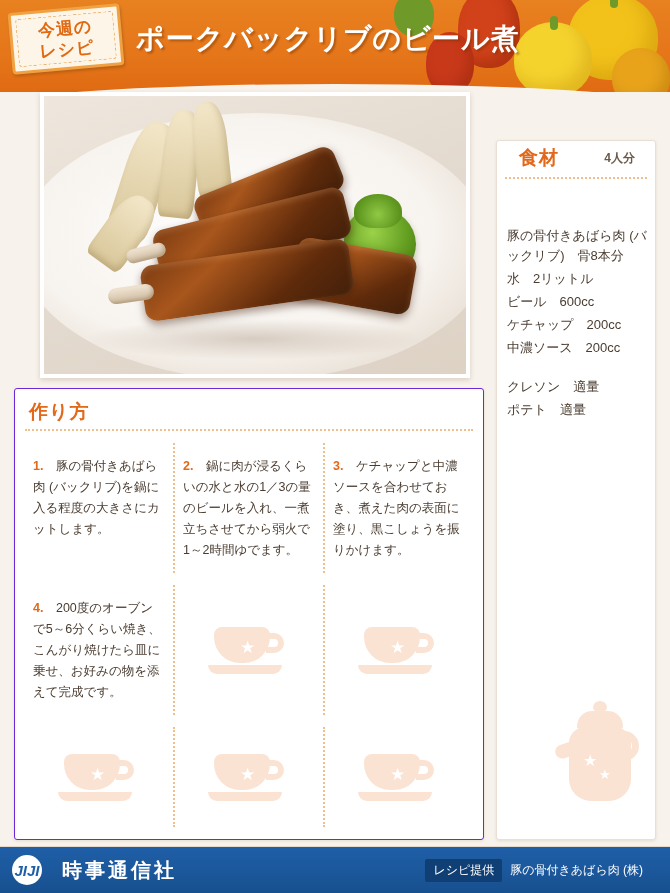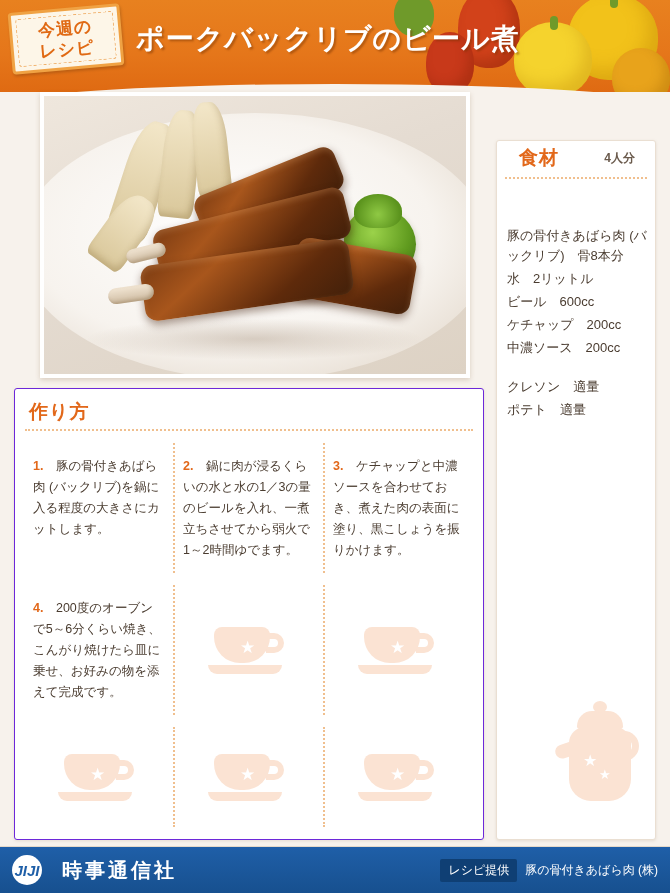--- a/index.html
+++ b/index.html
@@ -319,21 +319,21 @@
     color: #1f5fa8;
     font-size: 15px; font-weight: bold;
     display: flex; align-items: center; justify-content: center;
     font-style: italic;
   }
   .footer-brand {
     color: #ffffff; font-size: 20px; font-weight: bold;
     margin-left: 20px; letter-spacing: 3px;
   }
   .footer-credit {
-    margin-left: auto; margin-right: 12px;
+    margin-left: auto; margin-right: 27px;
     color: #ffffff; font-size: 12px;
     display: flex; align-items: center;
   }
   .credit-label {
     background: #0f3f74;
     padding: 3px 8px;
     border-radius: 2px;
     margin-right: 8px;
   }
   .rule-top {

